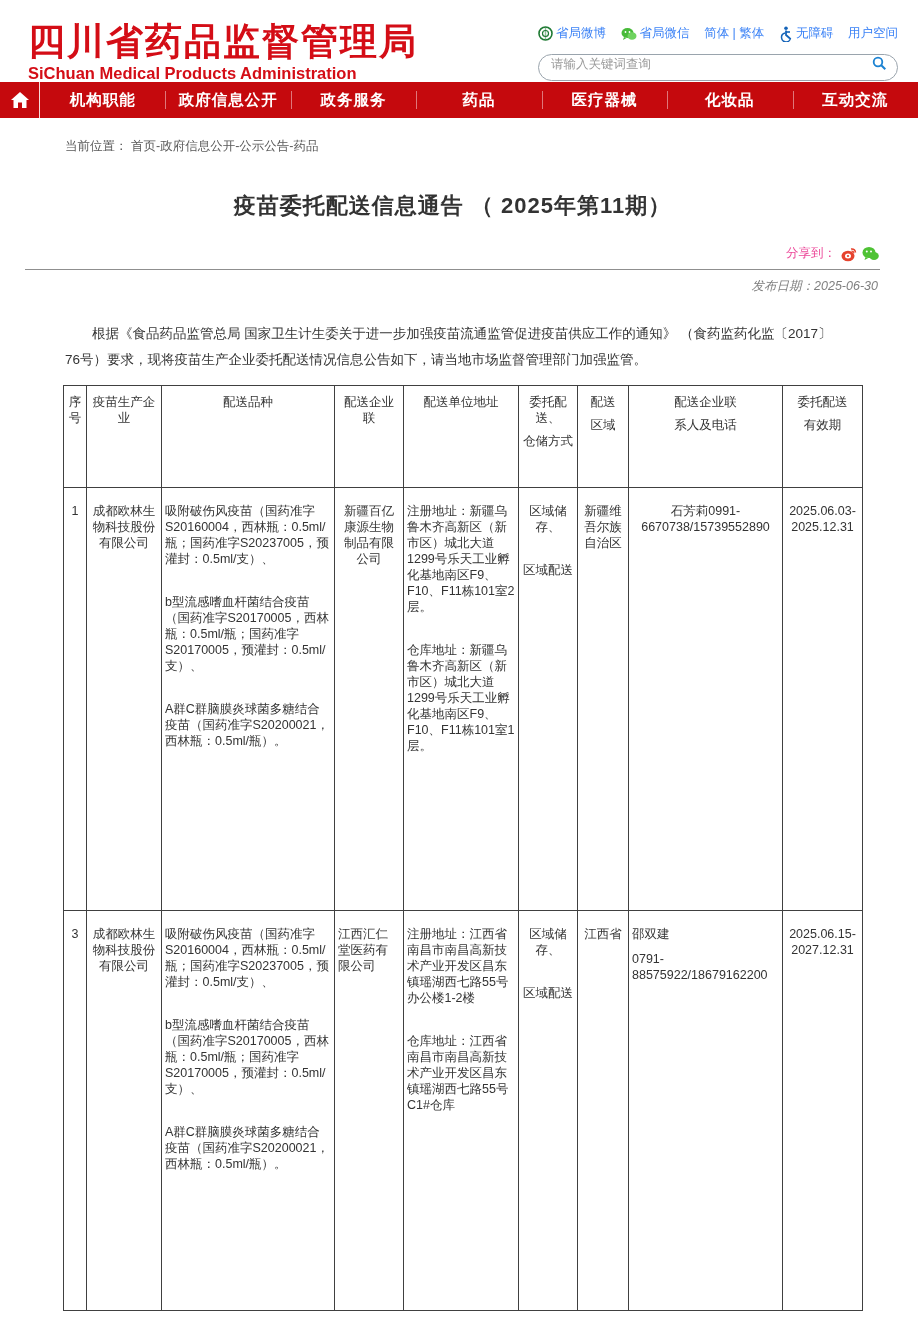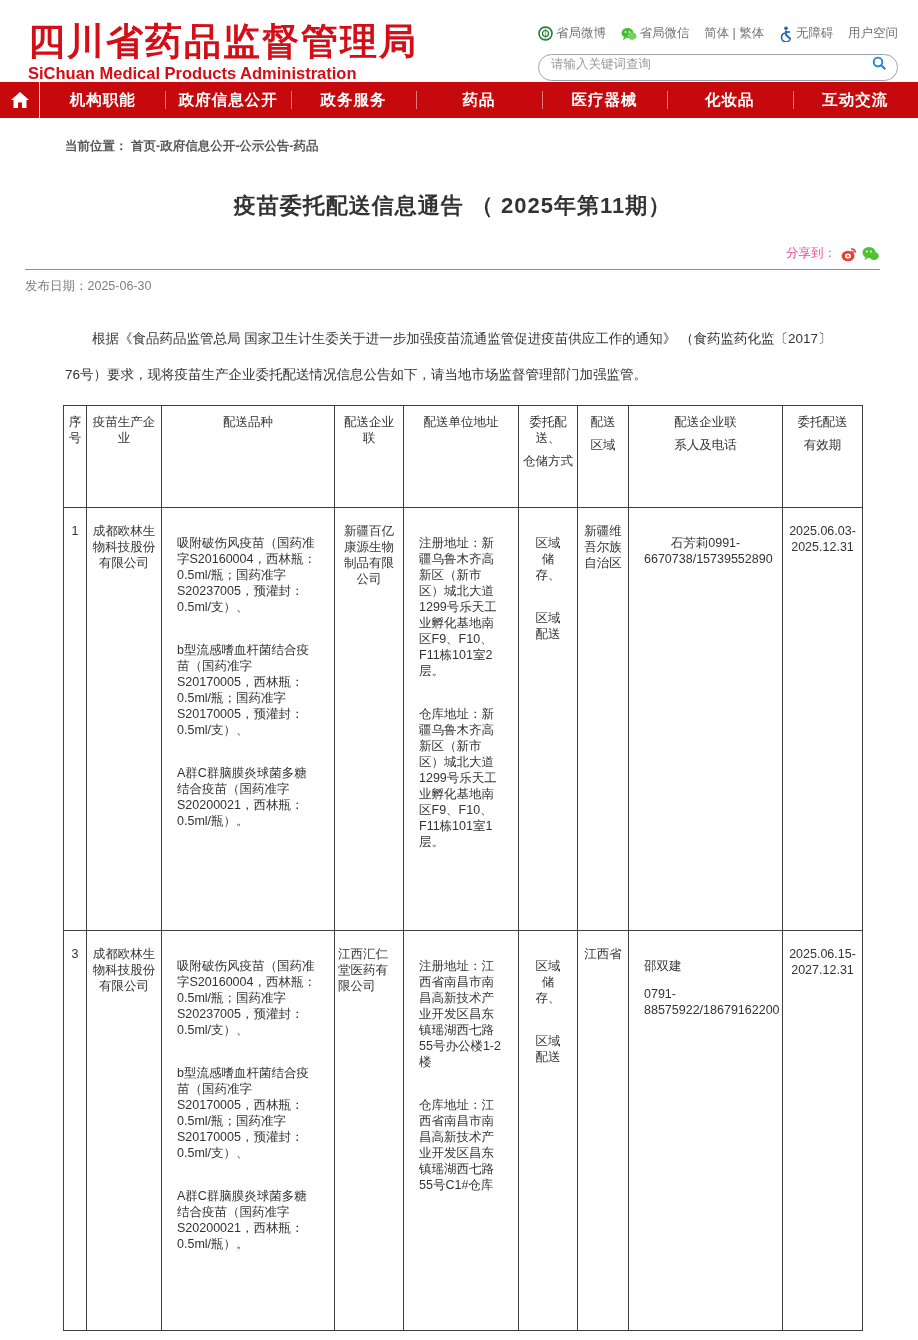--- a/index.html
+++ b/index.html
@@ -4,51 +4,51 @@
 <style>
   * { margin: 0; padding: 0; box-sizing: border-box; }
   html, body { width: 918px; height: 1340px; overflow: hidden; background: #ffffff; }
   body { font-family: "Liberation Sans", "DejaVu Sans", sans-serif; color: #333; }
 
   
   .site-header { height: 82px; display: flex; justify-content: space-between; padding: 22px 20px 0 28px; background: #fff; }
   .logo-cn { font-size: 37px; font-weight: bold; color: #d40d16; letter-spacing: 2px; line-height: 40px; }
   .logo-en { font-size: 16.5px; font-weight: bold; color: #d40d16; line-height: 22px; }
   .header-right { width: 360px; padding-top: 3px; }
-  .top-links { display: flex; align-items: flex-start; justify-content: space-between; font-size: 12.5px; color: #737373; white-space: nowrap; }
+  .top-links { display: flex; align-items: flex-start; justify-content: space-between; font-size: 12.5px; color: #3b82f6; white-space: nowrap; }
   .top-links .tlink { display: inline-flex; align-items: center; gap: 3px; cursor: pointer; }
   .search-box { margin-top: 12px; height: 27px; border: 1px solid #9aa4ad; border-radius: 14px; display: flex; align-items: center; padding: 0 10px 8px 12px; }
   .search-box input { flex: 1; border: none; outline: none; font-size: 12.5px; color: #333; background: transparent; font-family: inherit; }
   .search-box input::placeholder { color: #9a9a9a; }
 
   
   .main-nav { height: 36px; background: #c5090d; display: flex; align-items: stretch; }
   .nav-home { width: 40px; display: flex; align-items: center; justify-content: center; border-right: 1px solid rgba(255,255,255,0.85); cursor: pointer; }
   .nav-item { flex: 1; display: flex; align-items: center; justify-content: center; color: #fff; font-weight: bold; font-size: 15.5px; cursor: pointer; position: relative; text-decoration: none; letter-spacing: 1px; text-align: center; }
   .nav-item + .nav-item::before { content: ""; position: absolute; left: 0; top: 9px; bottom: 9px; width: 1px; background: rgba(255,255,255,0.45); }
 
   
   .main { width: 855px; margin: 20px 0 0 25px; }
-  .breadcrumb { margin-left: 40px; font-size: 12.5px; color: #595959; font-weight: bold; }
+  .breadcrumb { margin-left: 40px; font-size: 12.5px; color: #595959; }
   .page-title { margin-top: 36px; text-align: center; font-size: 22px; font-weight: bold; color: #333; letter-spacing: 1px; }
   .share-row { margin-top: 24px; display: flex; justify-content: flex-end; align-items: center; gap: 5px; font-size: 12.5px; color: #ec4899; padding-right: 2px; }
   .share-icon { width: 16px; height: 16px; display: inline-block; cursor: pointer; }
   .divider { border: none; border-top: 1px solid #8f8f8f; margin-top: 7px; }
-  .pubdate { margin-top: 8px; font-size: 12.5px; color: #7f7f7f; padding-right: 2px; }
-  .intro { margin: 26px 37px 0 40px; font-size: 13.5px; line-height: 36px; color: #333; text-indent: 2em; }
+  .pubdate { margin-top: 8px; text-align: right; font-size: 12.5px; color: #7f7f7f; padding-right: 2px; font-style: italic; }
+  .intro { margin: 26px 37px 0 40px; font-size: 13.5px; line-height: 26px; color: #333; text-indent: 2em; }
 
   
   table.vac { border-collapse: collapse; table-layout: fixed; width: 799px; margin: 12px 0 0 38px; font-size: 12.5px; color: #333; }
   table.vac td { border: 1px solid #404040; vertical-align: top; line-height: 16px; padding: 8px 3px 6px 3px; overflow: hidden; }
   table.vac tr.hdr td { text-align: center; padding-top: 8px; }
   table.vac tr.hdr .hl + .hl { margin-top: 7px; }
   table.vac tr.body td { padding-top: 15px; }
   td.c { text-align: center; }
   td.l { text-align: left; }
-  .cellp p { margin: 12px; }
+  .cellp p { margin: 0; }
   .cellp p + p { margin-top: 27px; }
   .cellp.tight p + p { margin-top: 9px; }
 
   svg { display: block; }
 </style>
 </head>
 <body>
 
 <header class="site-header">
   <div class="logo-block">

